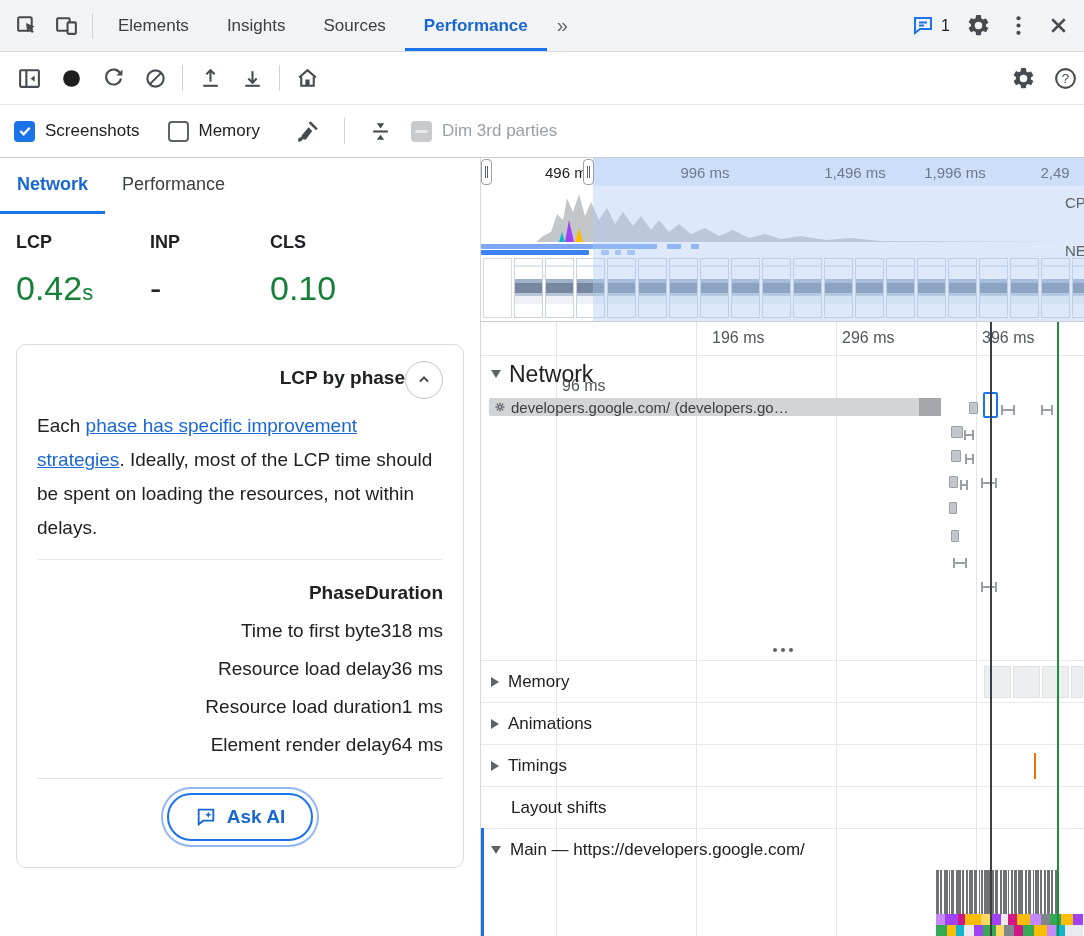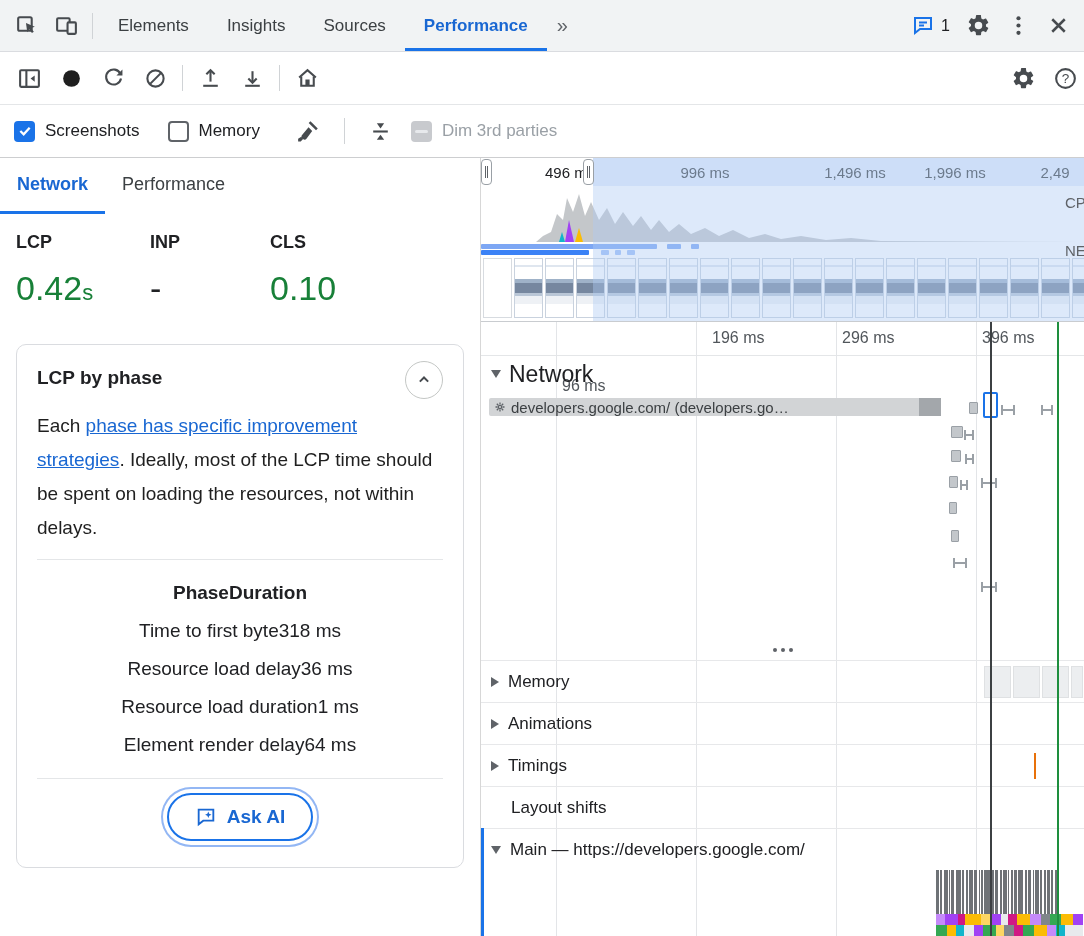--- a/index.html
+++ b/index.html
@@ -44,28 +44,28 @@
 .stab.active{color:#1967d2;border-bottom-color:#1a73e8;font-weight:700}
 .metrics{display:flex;height:130px;padding:18px 16px 0}
 .metric:nth-child(1){width:134px}.metric:nth-child(2){width:120px}
 .m-label{font-size:18px;font-weight:700;color:#202124}
 .m-value{font-size:34px;margin-top:16px}
 .m-value.good{color:#188038}
 .m-value.neutral{color:#202124}
 .m-unit{font-size:22px}
 
 .card{margin:0 16px 16px;border:1px solid #dadce0;border-radius:10px;padding:16px 20px 18px}
-.card-head{display:flex;align-items:flex-start;justify-content:space-between}
+.card-head{display:flex;align-items:flex-start;justify-content:flex-end}
 .card-title{font-size:19px;font-weight:700;padding-top:6px}
 .collapse-btn{width:38px;height:38px;border-radius:50%;border:1px solid #c4c7c5;background:#fff;display:flex;align-items:center;justify-content:center}
 .card p{font-size:19px;line-height:34px;margin-top:10px;color:#1f1f1f}
 .card a{color:#1967d2}
 .card hr{border:none;border-top:1px solid #e4e6e8;margin:14px 0}
 .ptable{font-size:19px}
-.prow{display:flex;justify-content:center;align-items:center;height:38px}
+.prow{display:flex;justify-content:flex-end;align-items:center;height:38px}
 .prow.head{font-weight:700}
 .askai-wrap{display:flex;justify-content:center;margin-top:14px;padding-bottom:8px}
 .askai{display:flex;align-items:center;gap:10px;border:2px solid #1a73e8;border-radius:27px;background:#fff;color:#1967d2;font-size:19px;font-weight:700;padding:11px 26px;box-shadow:0 0 0 4px #fff,0 0 0 6px #93b7f4}
 
 
 .timeline{flex:1;position:relative;background:#fff;overflow:hidden}
 .overview{position:absolute;top:0;left:0;right:0;height:164px;border-bottom:1px solid #c9ccd0;overflow:hidden;background:#fff}
 .ov-strip{position:absolute;top:0;left:0;right:0;height:28px;background:#e3edfc}
 .ov-window{position:absolute;top:0;left:0;width:112px;height:28px;background:#fff}
 .ov-lab{position:absolute;top:6px;width:80px;text-align:center;font-size:15px;color:#3c4043;z-index:4}

